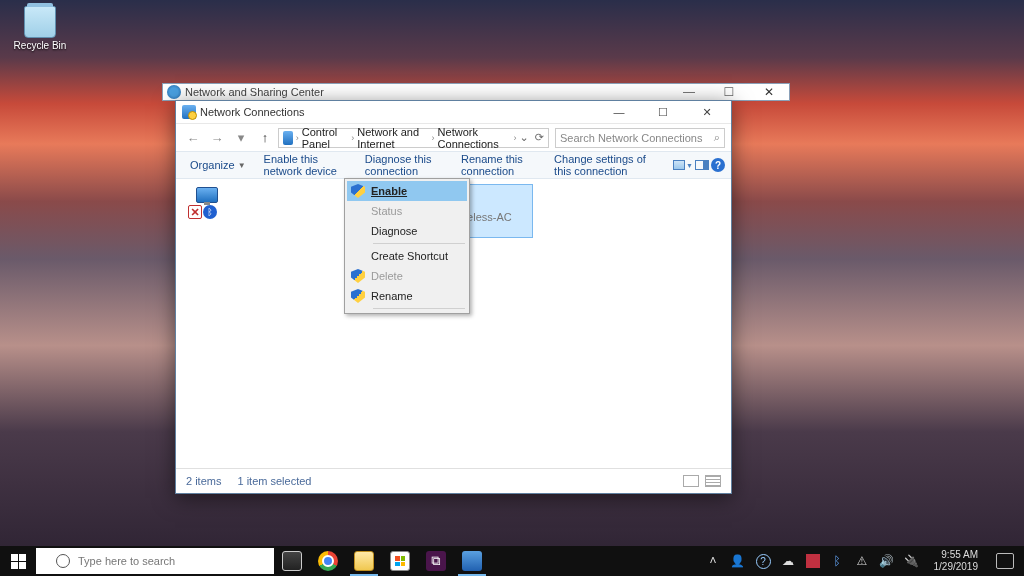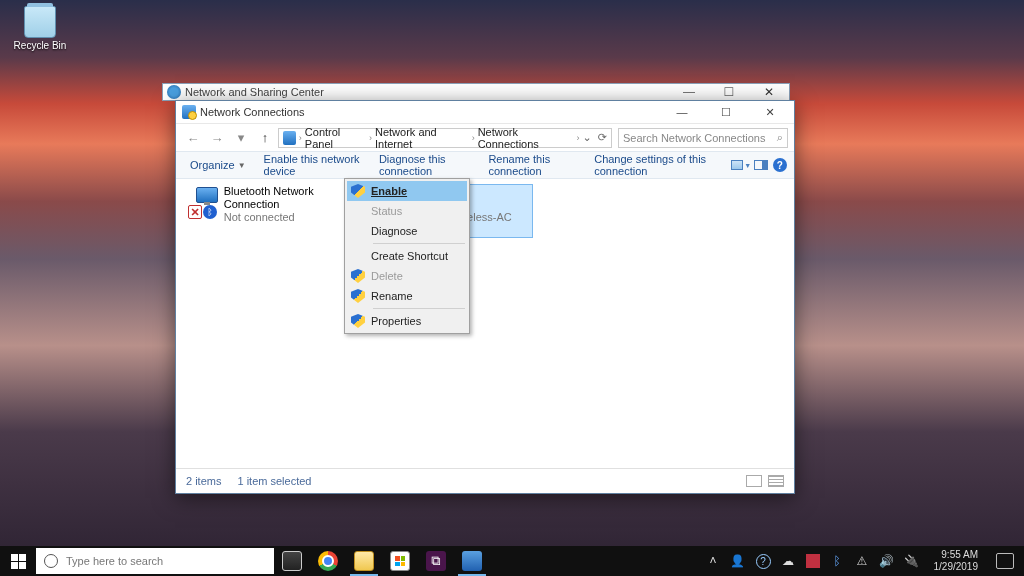--- a/index.html
+++ b/index.html
@@ -23,21 +23,21 @@
   background: #fff; border: 1px solid #8aa0b8;
   display: flex; align-items: center; font-size: 11px; color: #555;
 }
 .backwin .icn { width:14px; height:14px; margin:0 4px; background: radial-gradient(circle,#4aa0e0 40%,#2060a0 100%); border-radius:50%; }
 .backwin .title { flex:1; color:#444; }
 .backwin .ctrl { width:40px; text-align:center; color:#666; font-size:12px; }
 .backwin .ctrl:last-child { color:#333; }
 
 
 .win {
-  position: absolute; left: 175px; top: 100px; width: 620px; height: 394px;
+  position: absolute; left: 175px; top: 100px; width: 557px; height: 394px;
   background: #fff; border: 1px solid #6080a0;
   box-shadow: 0 4px 20px rgba(0,0,0,0.5);
   display: flex; flex-direction: column;
 }
 
 .titlebar { height: 22px; display: flex; align-items: center; font-size: 11px; padding: 0 2px; }
 .titlebar .icn { width:14px; height:14px; margin:0 4px; background: linear-gradient(#6ab0f0,#2070c0); border-radius:2px; position:relative; }
 .titlebar .icn::after { content:""; position:absolute; right:-1px; bottom:-1px; width:7px; height:7px; background:#ffd040; border-radius:50%; border:1px solid #c09000; }
 .titlebar .title { flex:1; color:#333; }
 .winctrl { display:flex; }
@@ -93,21 +93,21 @@
 
 .statusbar { height:22px; border-top:1px solid #e0e0e0; display:flex; align-items:center; font-size:11px; color:#4a6a9a; padding:12px 10px; gap:16px; }
 .statusbar .right { margin-left:auto; display:flex; gap:6px; color:#888; font-size:10px; }
 .sb-icn { width:16px; height:12px; border:1px solid #aaa; }
 
 
 .taskbar { position:absolute; left:0; bottom:0; right:0; height:30px; background:#101010; display:flex; align-items:center; color:#fff; font-size:11px; }
 .taskbar .start { width:36px; height:100%; display:flex; align-items:center; justify-content:center; }
 .taskbar .start .winlogo { width:15px; height:15px; display:grid; grid-template-columns:1fr 1fr; grid-template-rows:1fr 1fr; gap:1px; }
 .taskbar .start .winlogo span { background:#fff; }
-.taskbar .search { background:#fff; color:#777; height:26px; width:238px; display:flex; align-items:center; padding:0 8px; gap:8px; margin:2px 0; }
+.taskbar .search { background:#fff; color:#777; height:26px; width:238px; display:flex; align-items:center; padding:0 20px; gap:8px; margin:2px 0; }
 .taskbar .search .cortana { width:14px; height:14px; border:1.5px solid #555; border-radius:50%; }
 .taskbar .tbtn { width:36px; height:100%; display:flex; align-items:center; justify-content:center; position:relative; }
 .taskbar .tbtn.active::after { content:""; position:absolute; left:4px; right:4px; bottom:0; height:2px; background:#76b9ed; }
 .taskbar .tico { width:20px; height:20px; border-radius:3px; }
 .taskbar .tray { margin-left:auto; display:flex; align-items:center; height:100%; gap:10px; padding:0 6px; color:#ddd; font-size:11px; }
 .taskbar .tray .tic { width:15px; height:15px; display:flex; align-items:center; justify-content:center; font-size:12px; }
 .taskbar .clock { text-align:right; line-height:12px; font-size:10px; padding:0 4px; }
 .taskbar .notif { width:18px; height:16px; border:1px solid #bbb; border-radius:2px; margin:0 4px; }
 </style>
 </head>
@@ -188,24 +188,20 @@
   </div>
 
   <div class="content">
 
     <div class="netitem" style="left:12px;top:6px">
       <div class="nic">
         <div class="mon"></div>
           <div class="x">✕</div>
           <div class="bt">ᛒ</div>
       </div>
-      <div class="txt">
-        <div class="l1">Bluetooth Network Connection</div>
-        <div class="l2">Not connected</div>
-      </div>
     </div>
 
     <div class="netitem sel" style="left:196px;top:6px">
       <div class="nic">
         <div class="mon" style="filter:grayscale(1) brightness(1.1)"></div>
         <div class="bars">
             <span></span>
             <span></span>
             <span></span>
             <span></span>
@@ -240,24 +236,20 @@
   <div class="row">Create Shortcut</div>
   <div class="row dis">
     <span class="shield"></span>
     <span>Delete</span>
   </div>
   <div class="row">
     <span class="shield"></span>
     <span>Rename</span>
   </div>
   <div class="sep"></div>
-  <div class="row">
-    <span class="shield"></span>
-    <span>Properties</span>
-  </div>
 </div>
 
 <div class="taskbar">
   <div class="start">
     <div class="winlogo">
         <span></span>
         <span></span>
         <span></span>
         <span></span>
       </div>

